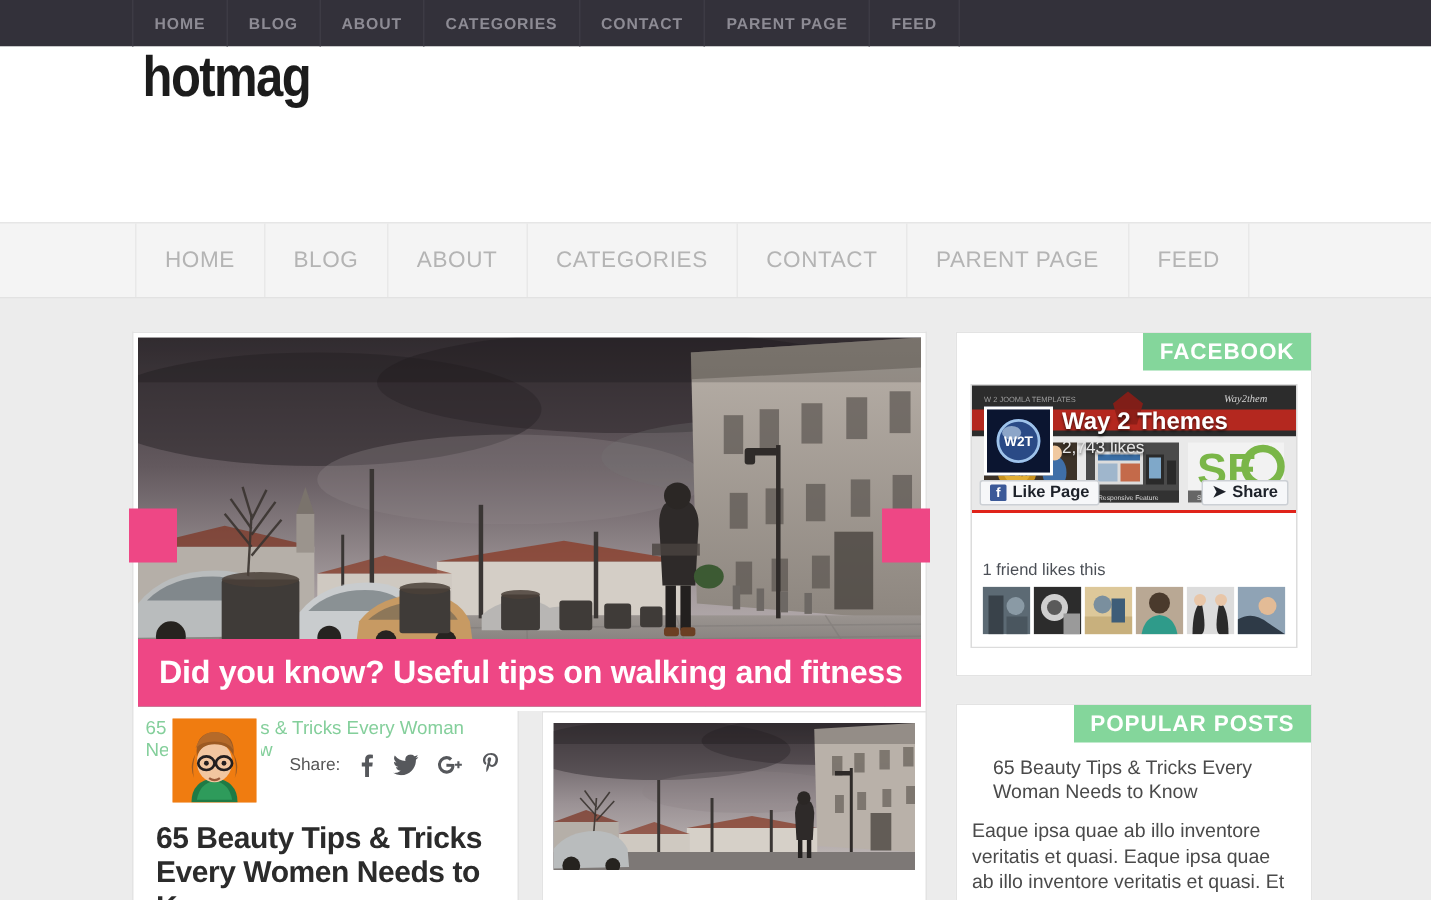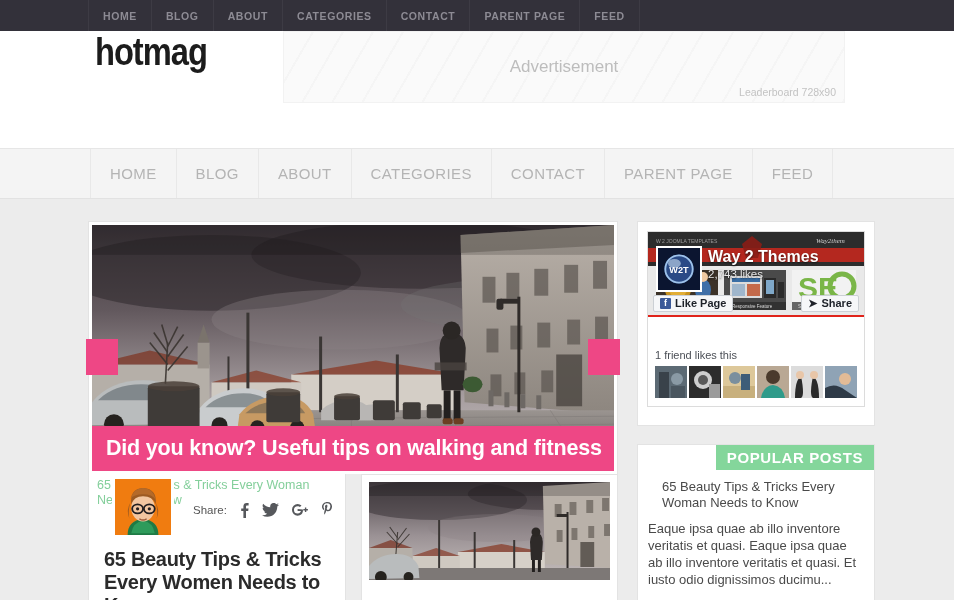--- a/index.html
+++ b/index.html
@@ -373,24 +373,20 @@
     <a href="#">ABOUT</a>
     <a href="#">CATEGORIES</a>
     <a href="#">CONTACT</a>
     <a href="#">PARENT PAGE</a>
     <a href="#">FEED</a>
   </nav>
 </div>
 
 <div class="header">
   <div class="logo">hotmag</div>
-  <div class="adbox">
-    <div class="adlabel">Advertisement</div>
-    <div class="adsize">Leaderboard 728x90</div>
-  </div>
 </div>
 
 <div class="mainnav">
   <nav class="mn-inner">
     <a href="#">HOME</a>
     <a href="#">BLOG</a>
     <a href="#">ABOUT</a>
     <a href="#">CATEGORIES</a>
     <a href="#">CONTACT</a>
     <a href="#">PARENT PAGE</a>
@@ -679,20 +675,23 @@
           </svg>
         </div>
       </div>
 
     </div>
   </div>
 
   <div class="sidebar">
 
     <div class="widget">
+      <div class="widget-head">
+        <div class="badge">FACEBOOK</div>
+      </div>
       <div class="fbwidget">
         <div class="fbcard">
 
           <div class="fbcover">
             <svg viewBox="0 0 216 83" preserveAspectRatio="none">
               <rect width="216" height="83" fill="#efefef"></rect>
               <rect width="216" height="34" fill="#2c2c2c"></rect>
               <rect y="16" width="216" height="14" fill="#b4281f"></rect>
               <text x="8" y="11" font-family="Liberation Sans, sans-serif" font-size="5" fill="#9d9d9d">W 2 JOOMLA TEMPLATES</text>
               <text x="168" y="11" font-family="Liberation Serif, serif" font-size="7" fill="#cfcfcf" font-style="italic">Way2them</text>

